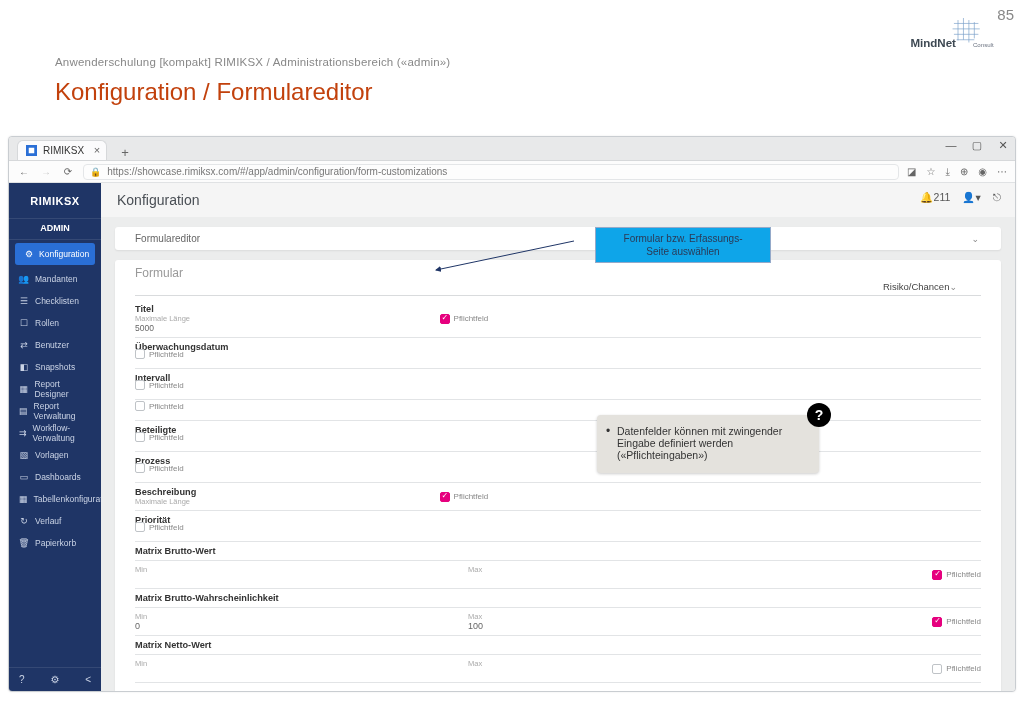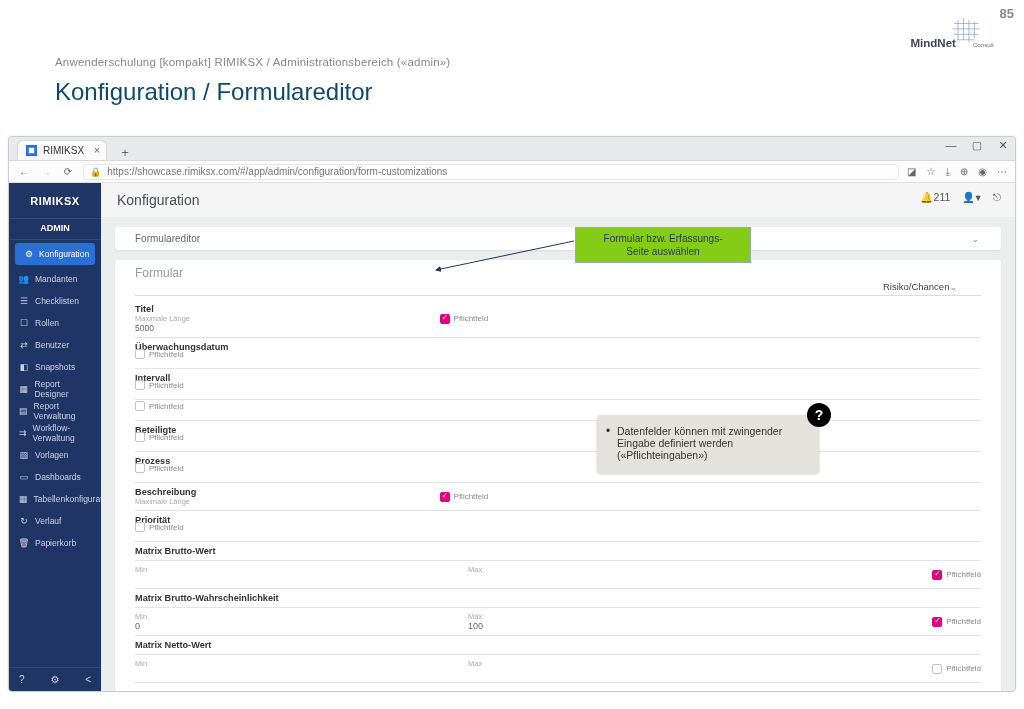--- a/index.html
+++ b/index.html
@@ -1,19 +1,19 @@
 <!DOCTYPE html>
 <html><head>
 <meta charset="utf-8">
 <style>
   * { box-sizing: border-box; margin: 0; padding: 0; }
   body { font-family: "Segoe UI", Arial, sans-serif; font-size: 11px; color: #444; background:#fff; width:1024px; height:709px; overflow:hidden; position:relative; }
-  .slide-page-num { position:absolute; top:6px; right:10px; font-size:13px; color:#888;font-weight:bold; }
+  .slide-page-num { position:absolute; top:6px; right:10px; font-size:15px; color:#888; }
   .slide-breadcrumb { position:absolute; top:56px; left:55px; font-size:11.5px; color:#888; letter-spacing:.2px; }
-  .slide-title { position:absolute; top:78px; left:55px; font-size:24px; color:#0c4a6e; font-weight:400; }
+  .slide-title { position:absolute; top:78px; left:55px; font-size:24px; color:#c2410c; font-weight:400; }
   .logo-mindnet { position:absolute; top:18px; right:18px; }
   .logo-mindnet svg { width:96px; height:34px; }
   .browser-frame { position:absolute; top:136px; left:8px; width:1008px; height:556px; background:#f6f6f6; border:1px solid #c9cdd1; border-radius:4px; overflow:hidden; box-shadow:0 0 2px rgba(0,0,0,.1); }
   .tabstrip { height:24px; background:#e8e9ea; border-bottom:1px solid #d6d8da; display:flex; align-items:flex-end; padding:0 8px; position:relative; font-size:10px; }
   .tabstrip .tab { display:flex; align-items:center; gap:6px; background:#fbfbfc; border:1px solid #d6d8da; border-bottom:none; border-radius:6px 6px 0 0; padding:3px 22px 3px 8px; height:20px; position:relative; color:#333; }
   .tabstrip .tab .favicon { width:11px; height:11px; display:inline-block;}
   .tabstrip .tab .close { position:absolute; right:6px; top:3px; font-size:11px; color:#666; cursor:pointer; }
   .tabstrip .newtab { margin-left:10px; color:#666; font-size:13px; cursor:pointer; padding:0 4px; }
   .tabstrip .win-controls { position:absolute; right:4px; top:2px; display:flex; gap:10px; color:#555; font-size:11px; }
   .tabstrip .win-controls span{cursor:pointer; width:16px; text-align:center;}
@@ -54,21 +54,21 @@
   .frow .pflicht.unchecked { left:0; position:static; margin-top:2px; display:flex; align-items:center; gap:4px; }
   .chk { width:10px; height:10px; border:1px solid #bfc3c7; border-radius:2px; display:inline-block; }
   .chk.on { background:#e6007e; border-color:#e6007e; position:relative; }
   .chk.on::after { content:"✓"; color:#fff; font-size:8px; position:absolute; top:-2px; left:1px; }
   .minmax-row { display:flex; gap:20px; padding:4px 0; position:relative; border-bottom:1px solid #e2e4e6; }
   .minmax-col { width:37%; }
   .minmax-col .lab { font-size:7.5px; color:#aaa; }
   .minmax-col .val { font-size:9px; color:#666; min-height:10px; }
   .minmax-pflicht { position:absolute; right:0px; top:50%; transform:translateY(-50%); display:flex; align-items:center; gap:4px; font-size:8px; color:#888; white-space:nowrap; }
   
-  .callout { position:absolute; background:#84cc16; border:1px solid #94a9c9; padding:4px 10px; font-size:10px; color:#2b3a57; line-height:1.3; text-align:center; }
+  .callout { position:absolute; background:#0ea5e9; border:1px solid #94a9c9; padding:4px 10px; font-size:10px; color:#2b3a57; line-height:1.3; text-align:center;margin-left:20px; }
   .help-bubble { position:absolute; background:#e4e2dd; border-radius:4px; padding:10px 14px 12px 20px; width:222px; font-size:10.5px; color:#333; box-shadow:0 1px 3px rgba(0,0,0,.2); }
   .help-bubble::before{content:"•"; position:absolute; left:9px; top:9px; font-size:12px;}
   .q-badge { position:absolute; right:-12px; top:-12px; width:24px; height:24px; border-radius:50%; background:#000; color:#fff; display:flex; align-items:center; justify-content:center; font-size:14px; font-weight:bold; }
   .arrow-svg { position:absolute; pointer-events:none; }
 </style>
 </head>
 <body>
 
 <div class="slide-page-num">85</div>
 <div class="slide-breadcrumb">Anwenderschulung [kompakt] RIMIKSX / Administrationsbereich («admin»)</div>

